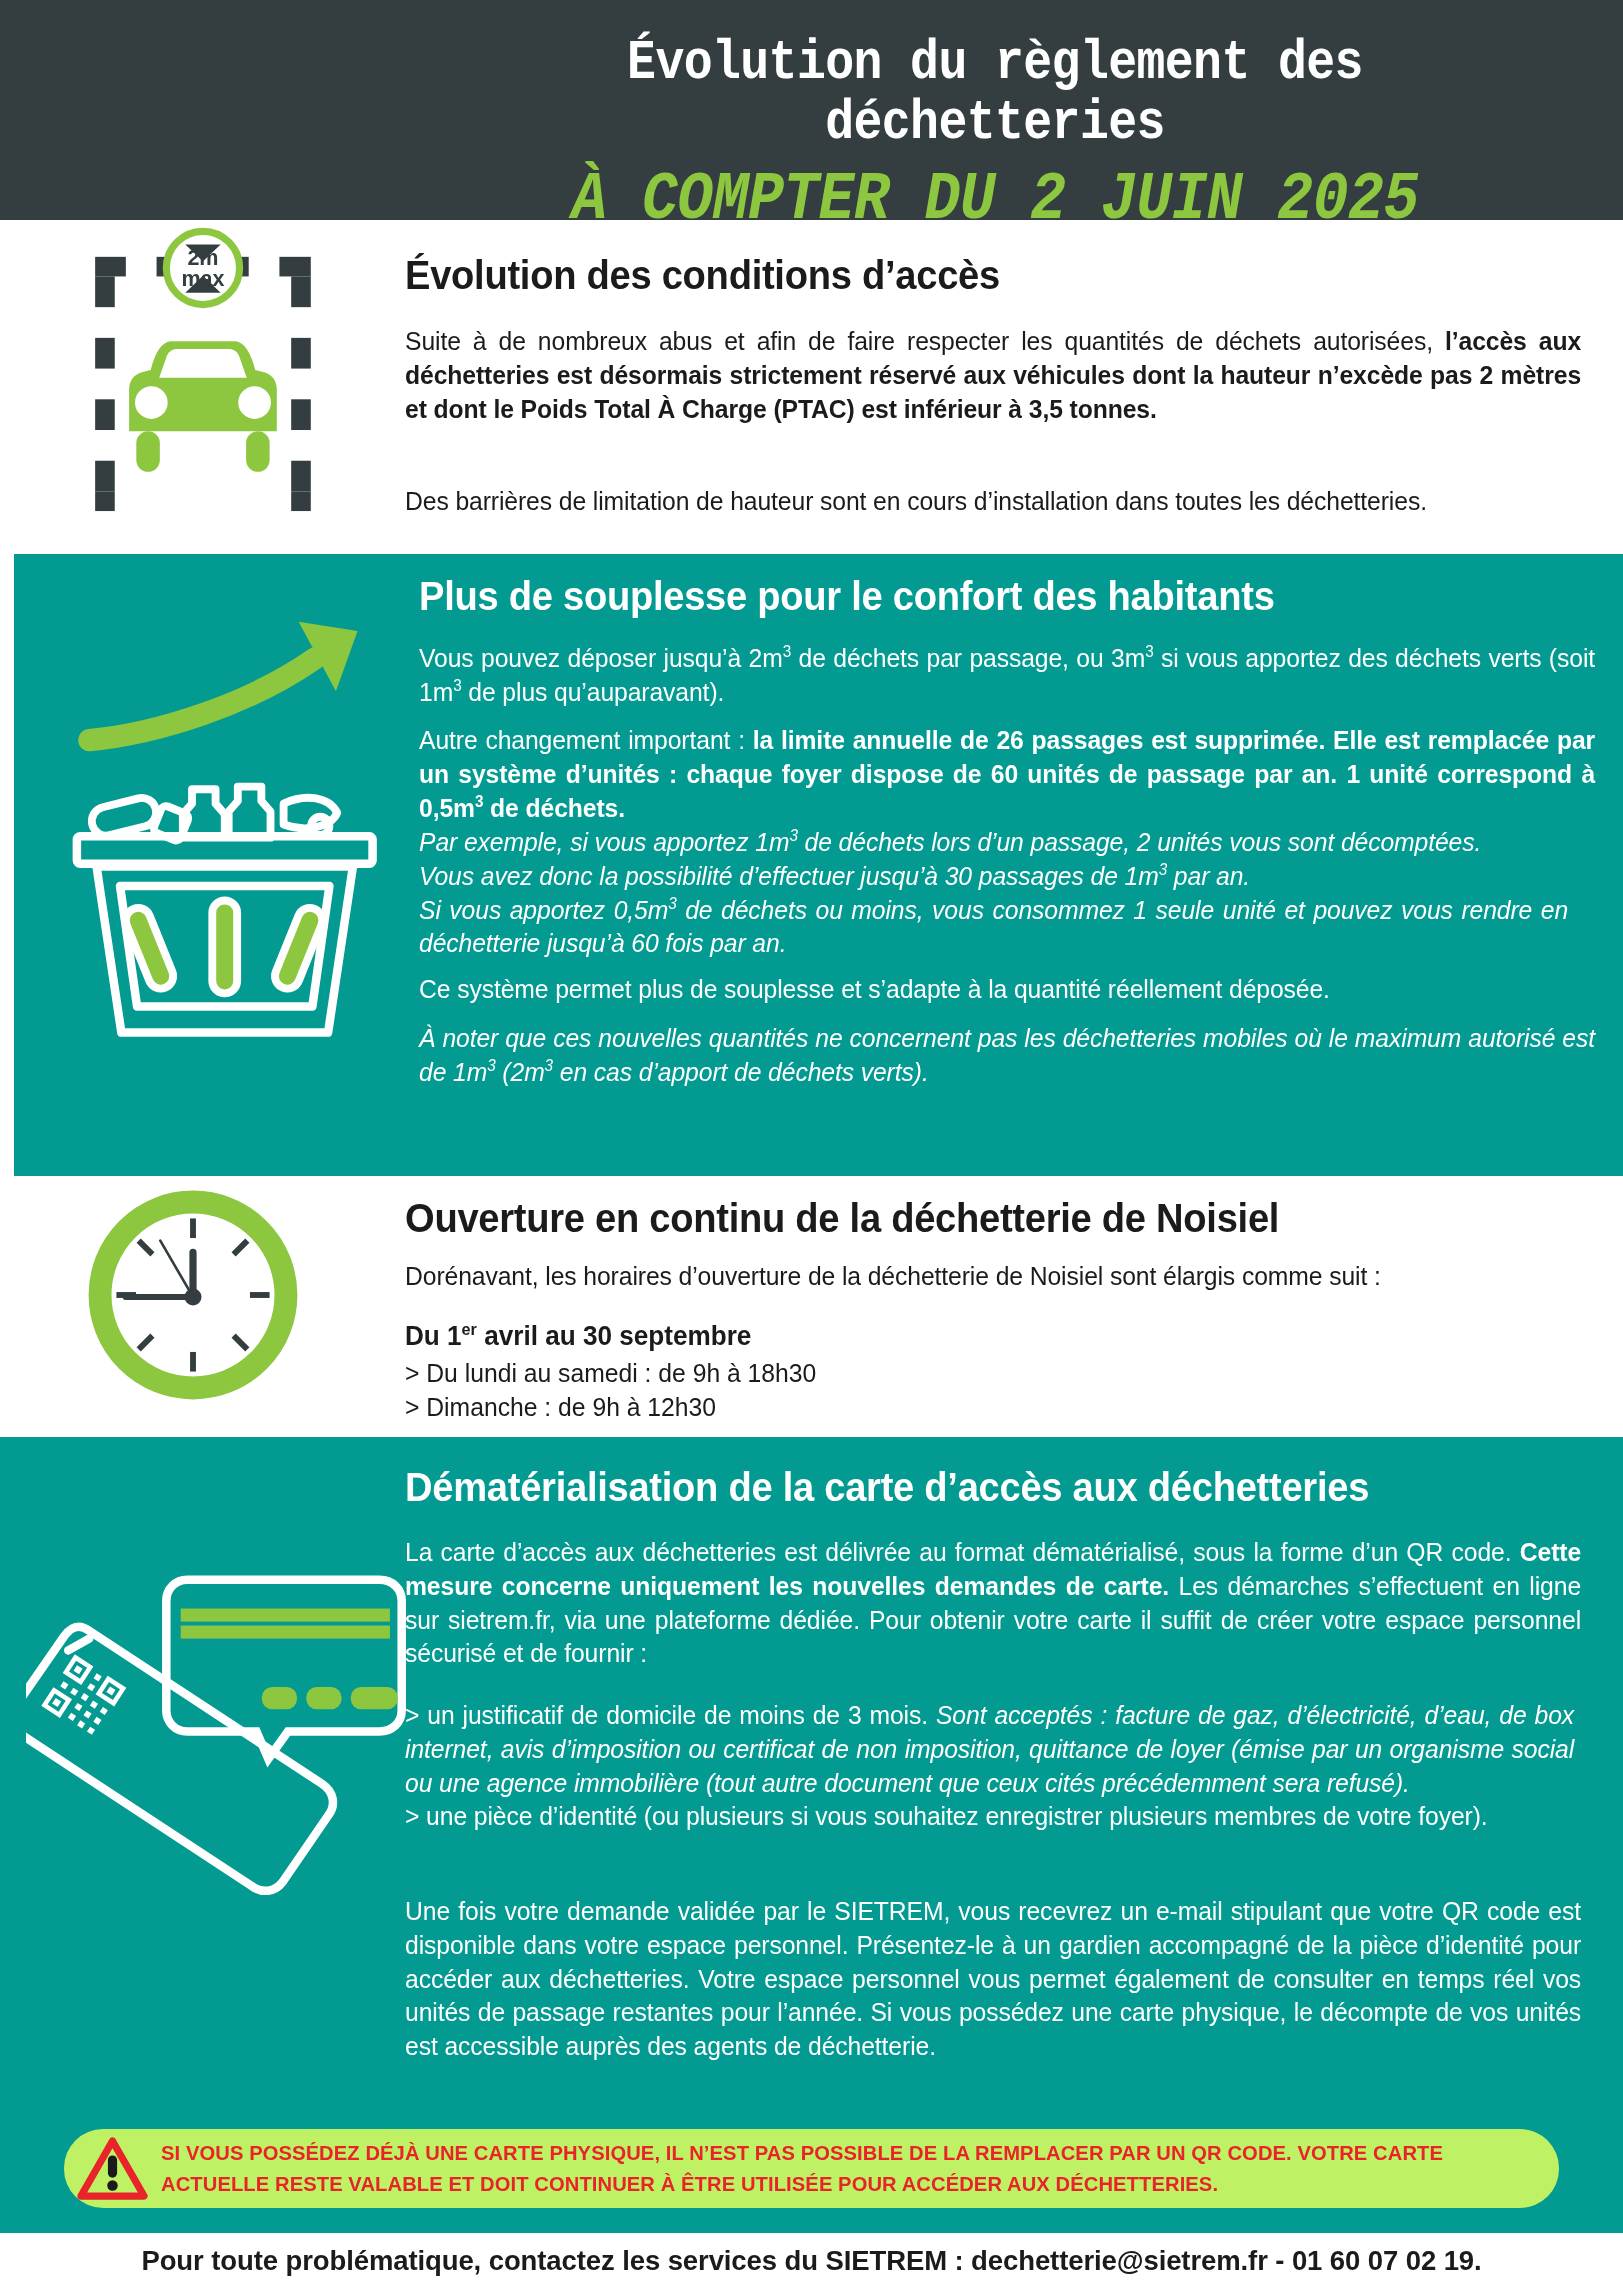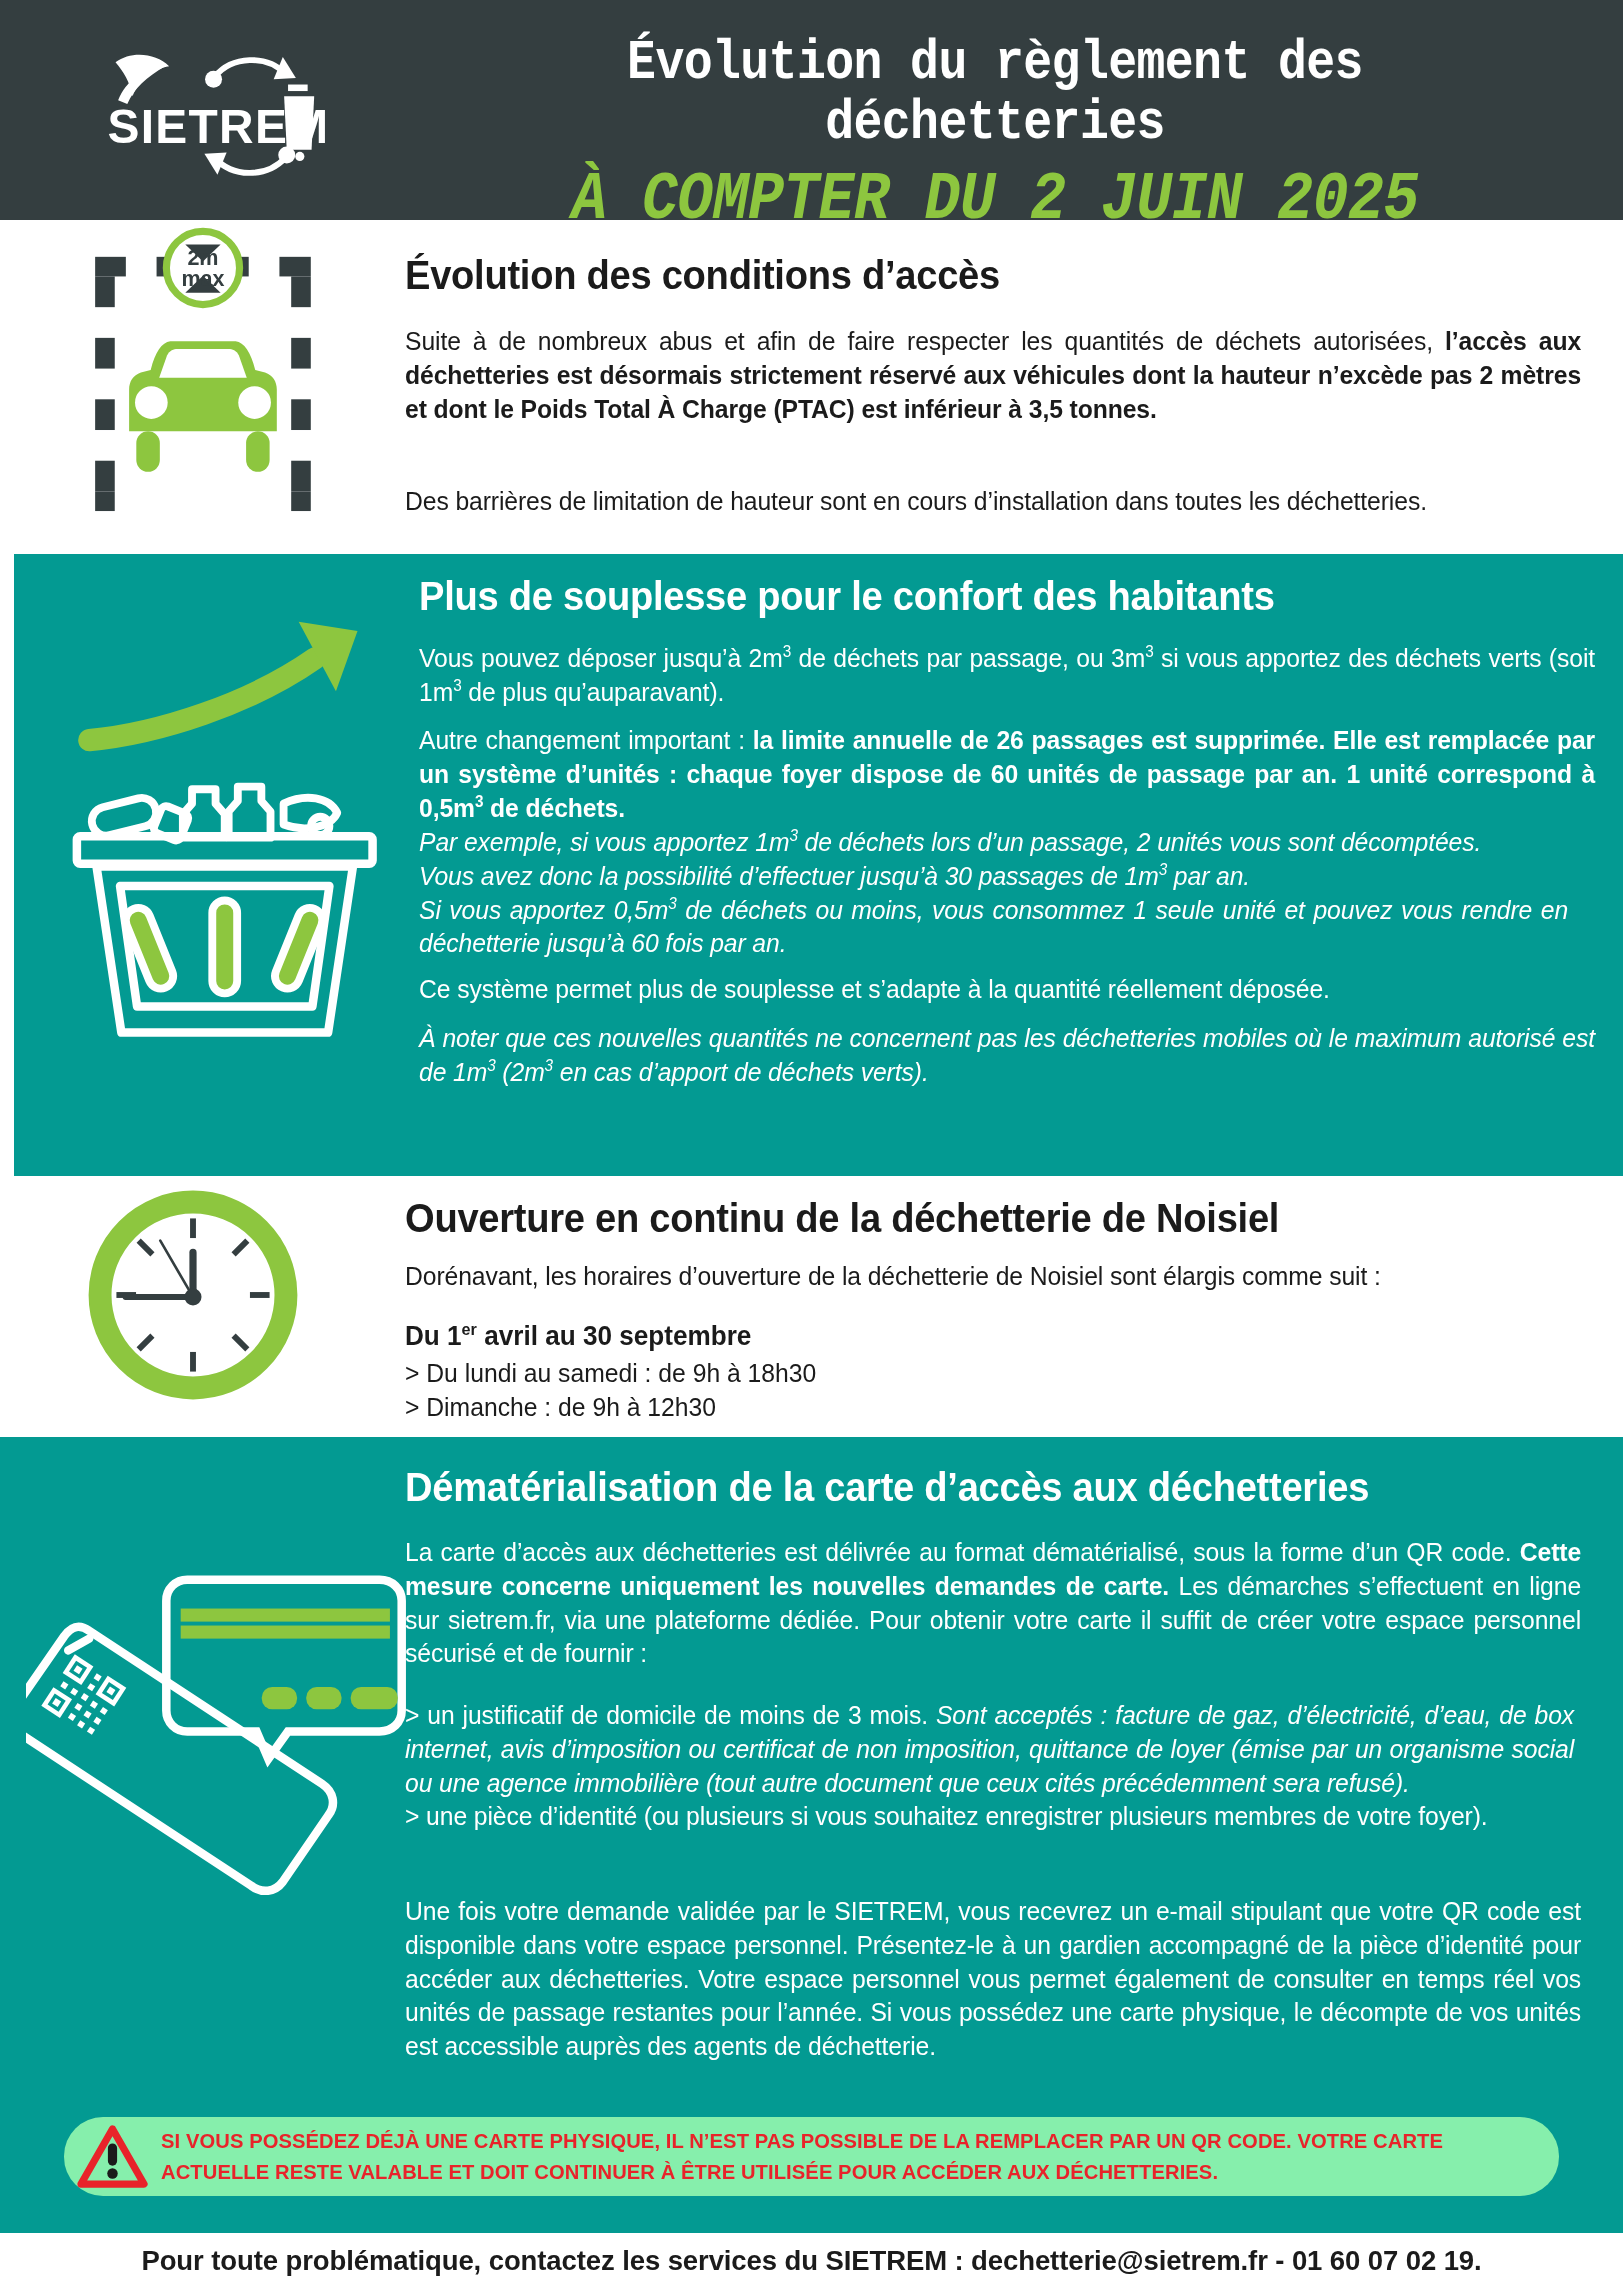--- a/index.html
+++ b/index.html
@@ -92,22 +92,22 @@
 
   
   .s4-title{position:absolute;left:0;top:27.5px;}
   .s4-p1{position:absolute;left:0;top:99px;width:1172px;}
   .s4-p2{position:absolute;left:0;top:262px;width:1172px;}
   .s4-p3{position:absolute;left:0;top:458px;width:1172px;}
 
   
   .warn-wrap{position:absolute;left:0;top:2113px;width:1623px;height:82px;}
   .warn-box{
-    position:absolute;left:64px;top:4px;width:1495px;height:79px;
-    background:#86efac;border-radius:39px;
+    position:absolute;left:64px;top:16px;width:1495px;height:79px;
+    background:#bef264;border-radius:39px;
     display:flex;align-items:center;
   }
   .warn-icon{width:97px;flex:0 0 97px;display:flex;justify-content:center;align-items:center;}
   .warn-text{
     color:#E8232A;font-weight:bold;font-size:21px;line-height:1.45;
     letter-spacing:0.1px;padding-right:26px;
     transform:scaleX(0.96);transform-origin:left center;
   }
 
   
@@ -118,41 +118,20 @@
 
   svg{display:block;}
 </style>
 </head>
 <body>
 
 <div class="poster">
 
   <div class="header">
 
-    <div class="logo-wrap">
-      <svg width="281" height="164" viewBox="0 0 430 250">
-
-        <path d="M36 52 C60 34 98 38 118 58 C96 62 72 78 62 104 C58 82 48 66 36 52 Z" fill="#fff"></path>
-        <path d="M40 110 C52 80 78 62 112 58 C84 74 64 92 54 116 Z" fill="#fff"></path>
-
-        <path d="M188 74 C214 42 268 40 296 70" stroke="#fff" stroke-width="9" fill="none" stroke-linecap="round"></path>
-        <polygon points="292,44 312,76 278,78" fill="#fff"></polygon>
-        <circle cx="186" cy="78" r="13" fill="#fff"></circle>
-
-        <path d="M296 198 C266 230 214 228 188 198" stroke="#fff" stroke-width="9" fill="none" stroke-linecap="round"></path>
-        <polygon points="192,224 172,192 206,190" fill="#fff"></polygon>
-        <circle cx="298" cy="194" r="13" fill="#fff"></circle>
-
-        <path d="M300 96 L300 86 L330 86 L330 96 Z" fill="#fff"></path>
-        <path d="M294 104 L340 104 L336 186 L298 186 Z" fill="#fff"></path>
-        <circle cx="318" cy="196" r="7" fill="#fff"></circle>
-
-        <text x="24" y="176" font-family="'Liberation Sans',sans-serif" font-size="74" font-weight="bold" fill="#ffffff" letter-spacing="2" transform="scale(0.99,1)">SIETREM</text>
-      </svg>
-    </div>
 
     <div class="header-titles">
       <div class="hdr-line1">Évolution du règlement des déchetteries</div>
       <div class="hdr-line2">À COMPTER DU 2 JUIN 2025</div>
     </div>
   </div>
 
   <div class="sec sec-white sec1">
 
     <div class="icon-col">

